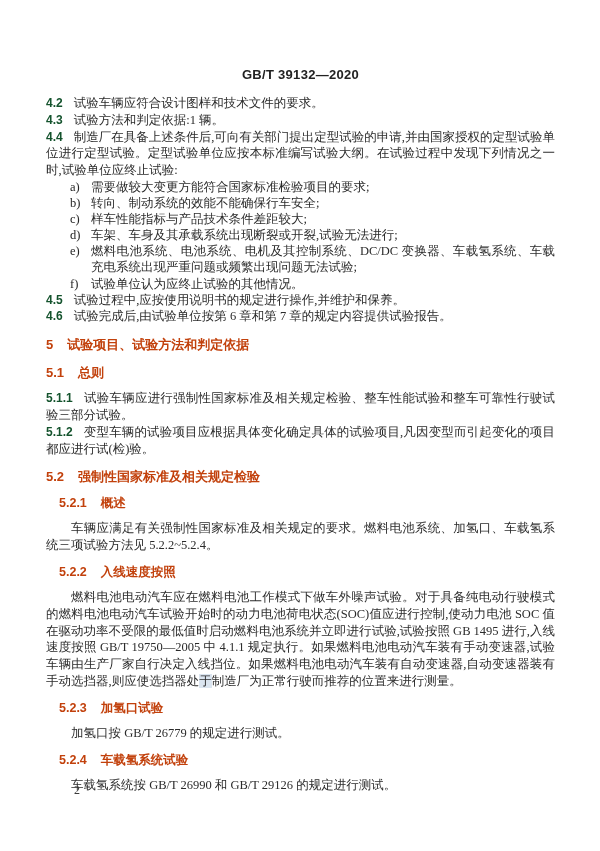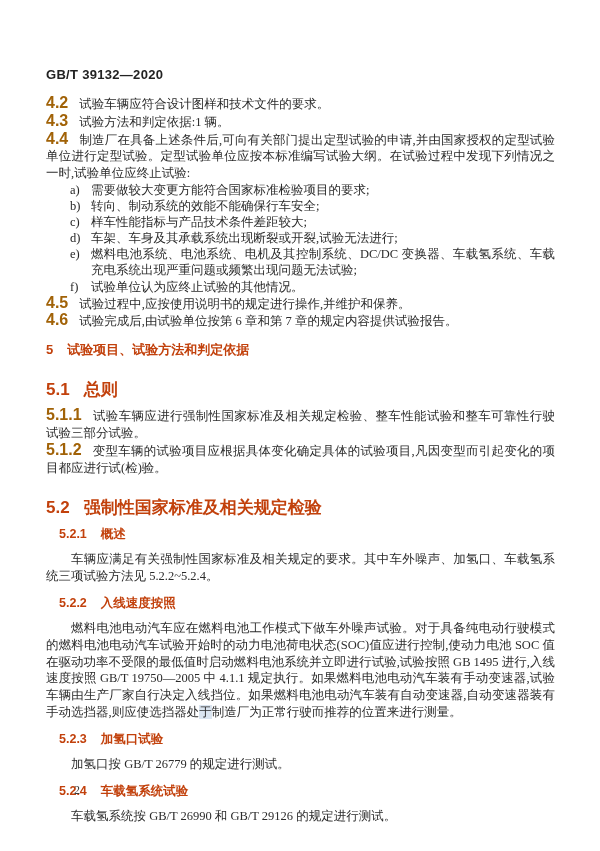--- a/index.html
+++ b/index.html
@@ -24,37 +24,38 @@
     overflow:hidden;
     color:var(--text);
   }
   .doc-header{
     font-family:"Liberation Sans","DejaVu Sans",sans-serif;
     font-weight:700;
     font-size:13px;
     line-height:17px;
     letter-spacing:.3px;
     color:#222;
+    text-align:center;
   }
   .doc-body{
     margin-top:12px;
     font-size:12.5px;
     line-height:16.8px;
   }
   p{margin:0;}
   .clause{
     text-align:justify;
     text-justify:inter-ideograph;
   }
   .clause .num{
     font-family:"Liberation Sans","DejaVu Sans",sans-serif;
     font-weight:700;
-    font-size:16px;
+    font-size:12px;
     margin-right:11px;
-    color:#a16207;
+    color:#14532d;
   }
   .para{
     text-indent:2em;
     text-align:justify;
     text-justify:inter-ideograph;
   }
   .li{
     display:flex;
     padding-left:24px;
     line-height:16.1px;
@@ -70,21 +71,21 @@
     text-justify:inter-ideograph;
   }
   .heading{
     font-family:"Liberation Sans","DejaVu Sans",sans-serif;
     font-weight:700;
     color:#c2410c;
     line-height:17px;
   }
   .heading .num{margin-right:14px;}
   .heading1{font-size:13px;margin:11px 0 10px;}
-  .heading2{font-size:17px;margin:23px 0 9px;}
+  .heading2{font-size:13px;margin:11px 0 9px;}
   .heading3{font-size:12.5px;margin:10px 13px 8px;}
   .hl{background:var(--highlight);}
   .page-number{
     position:absolute;
     left:74px;
     bottom:53px;
     font-size:12px;
     color:#3a3a3a;
   }
 </style>
@@ -123,21 +124,21 @@
         <span class="li-text">试验单位认为应终止试验的其他情况。</span>
       </div>
       <p class="clause"><span class="num">4.5</span><span class="clause-text">试验过程中,应按使用说明书的规定进行操作,并维护和保养。</span></p>
       <p class="clause"><span class="num">4.6</span><span class="clause-text">试验完成后,由试验单位按第 6 章和第 7 章的规定内容提供试验报告。</span></p>
       <div class="heading heading1"><span class="num">5</span><span class="heading-text">试验项目、试验方法和判定依据</span></div>
       <div class="heading heading2"><span class="num">5.1</span><span class="heading-text">总则</span></div>
       <p class="clause"><span class="num">5.1.1</span><span class="clause-text">试验车辆应进行强制性国家标准及相关规定检验、整车性能试验和整车可靠性行驶试验三部分试验。</span></p>
       <p class="clause"><span class="num">5.1.2</span><span class="clause-text">变型车辆的试验项目应根据具体变化确定具体的试验项目,凡因变型而引起变化的项目都应进行试(检)验。</span></p>
       <div class="heading heading2"><span class="num">5.2</span><span class="heading-text">强制性国家标准及相关规定检验</span></div>
       <div class="heading heading3"><span class="num">5.2.1</span><span class="heading-text">概述</span></div>
-      <p class="para"><span>车辆应满足有关强制性国家标准及相关规定的要求。其中车外噪声、加氢口、车载氢系统三项试验方法见 5.2.2~5.2.4。</span></p>
+      <p class="para"><span>车辆应满足有关强制性国家标准及相关规定的要求。燃料电池系统、加氢口、车载氢系统三项试验方法见 5.2.2~5.2.4。</span></p>
       <div class="heading heading3"><span class="num">5.2.2</span><span class="heading-text">入线速度按照</span></div>
       <p class="para"><span>燃料电池电动汽车应在燃料电池工作模式下做车外噪声试验。对于具备纯电动行驶模式的燃料电池电动汽车试验开始时的动力电池荷电状态(SOC)值应进行控制,使动力电池 SOC 值在驱动功率不受限的最低值时启动燃料电池系统并立即进行试验,试验按照 GB 1495 进行,入线速度按照 GB/T 19750—2005 中 4.1.1 规定执行。如果燃料电池电动汽车装有手动变速器,试验车辆由生产厂家自行决定入线挡位。如果燃料电池电动汽车装有自动变速器,自动变速器装有手动选挡器,则应使选挡器处</span><span class="hl">于</span><span>制造厂为正常行驶而推荐的位置来进行测量。</span></p>
       <div class="heading heading3"><span class="num">5.2.3</span><span class="heading-text">加氢口试验</span></div>
       <p class="para"><span>加氢口按 GB/T 26779 的规定进行测试。</span></p>
       <div class="heading heading3"><span class="num">5.2.4</span><span class="heading-text">车载氢系统试验</span></div>
       <p class="para"><span>车载氢系统按 GB/T 26990 和 GB/T 29126 的规定进行测试。</span></p>
     </main>
 
   <div class="page-number">2</div>
 </div>

